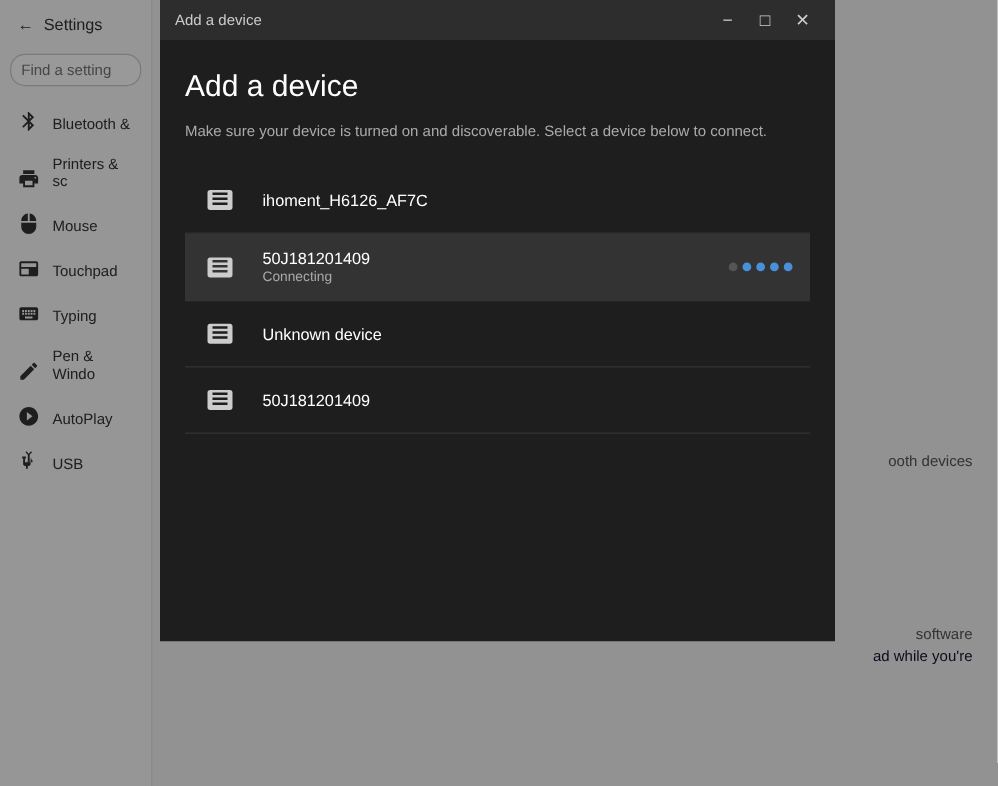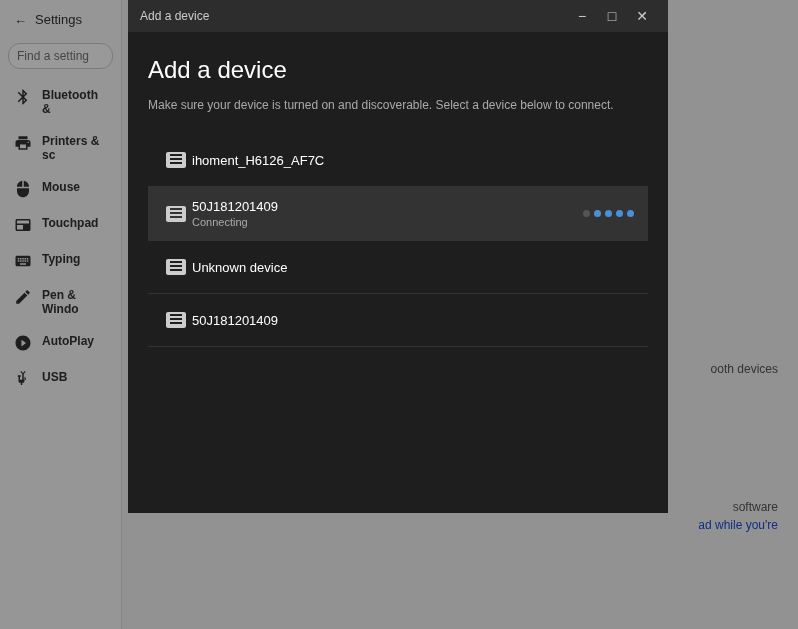--- a/index.html
+++ b/index.html
@@ -46,27 +46,26 @@
 
     .sidebar-section-label {
       font-size: 13px;
       font-weight: 600;
       color: #000;
       padding: 6px 14px 4px 14px;
     }
 
     .sidebar-item {
       display: flex;
-      align-items: flex-start;
+      align-items: flex-end;
       gap: 10px;
       padding: 9px 14px;
       cursor: pointer;
       font-size: 12px;
       color: #333;
-      font-weight: bold;
     }
 
     .sidebar-item .icon {
       width: 18px;
       height: 18px;
       display: flex;
       align-items: center;
       justify-content: center;
       font-size: 14px;
       flex-shrink: 0;
@@ -164,21 +163,21 @@
 
     
     .device-list {
       flex: 1;
       overflow-y: auto;
     }
 
     .device-item {
       display: flex;
       align-items: center;
-      gap: 2px;
+      gap: 20px;
       padding: 12px 14px;
       cursor: pointer;
       border-bottom: 1px solid #333;
     }
 
     .device-item.selected {
       background: #333;
     }
 
     .device-icon {
@@ -330,21 +329,21 @@
           <path d="M15 7v4h1v2h-3V5l2.5-2.5-1.06-1.06L12 3.88 9.56 1.44 8.5 2.5 11 5v8H8V9h1V7H5v2h1v6c0 1.1.9 2 2 2h1v3h2v-3h1c1.1 0 2-.9 2-2V9h1V7h-4z"></path>
         </svg>
     </span>
     <span>USB</span>
   </div>
 </div>
 
 <div class="main-content">
   <span style="position:absolute; right:20px; top:340px; font-size:12px; color:#555;margin-top:22px;">ooth devices</span>
   <span style="position:absolute; right:20px; top:500px; font-size:12px; color:#555;">software</span>
-  <span style="position:absolute; right:20px; top:518px; font-size:12px; color:#1d4ed8;margin-left:48px;">ad while you're</span>
+  <span style="position:absolute; right:20px; top:518px; font-size:12px; color:#0f172a;margin-left:48px;">ad while you're</span>
 </div>
 
 <div class="dialog-overlay">
   <div class="dialog">
 
     <div class="dialog-titlebar">
       <span class="dialog-titlebar-title">Add a device</span>
       <div class="dialog-titlebar-controls">
         <button class="titlebar-btn">−</button>
         <button class="titlebar-btn">□</button>

